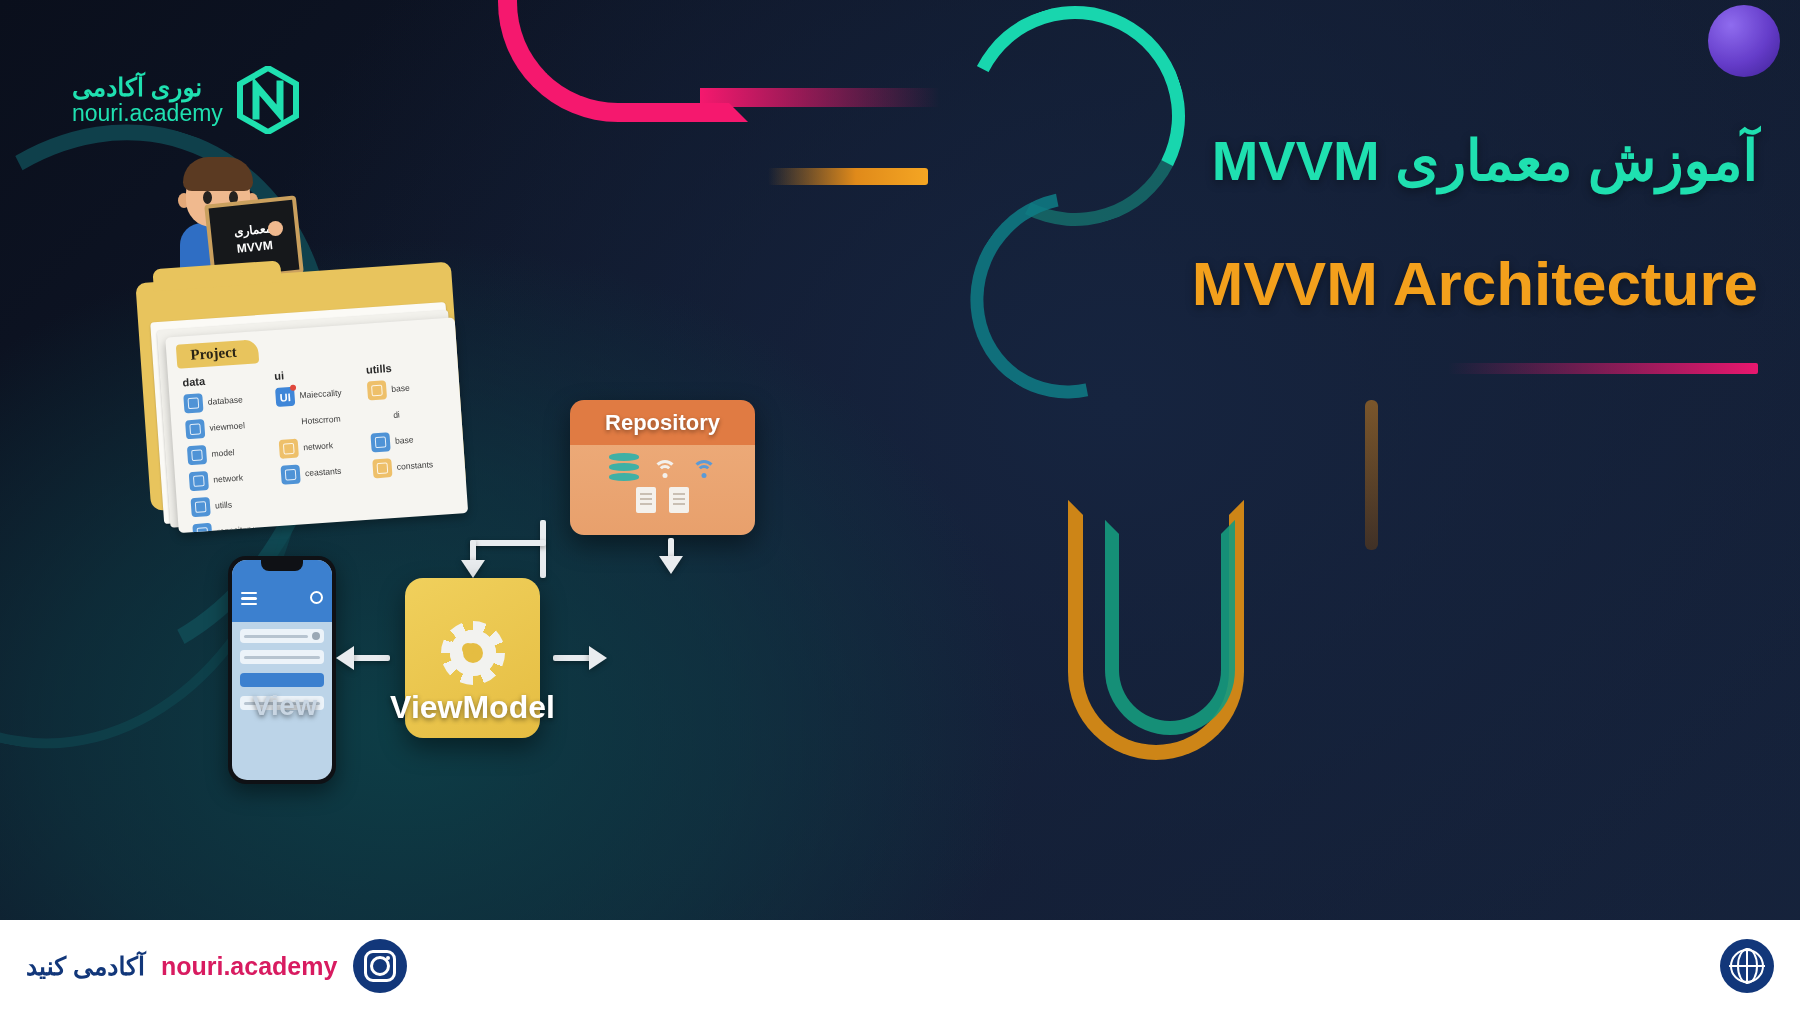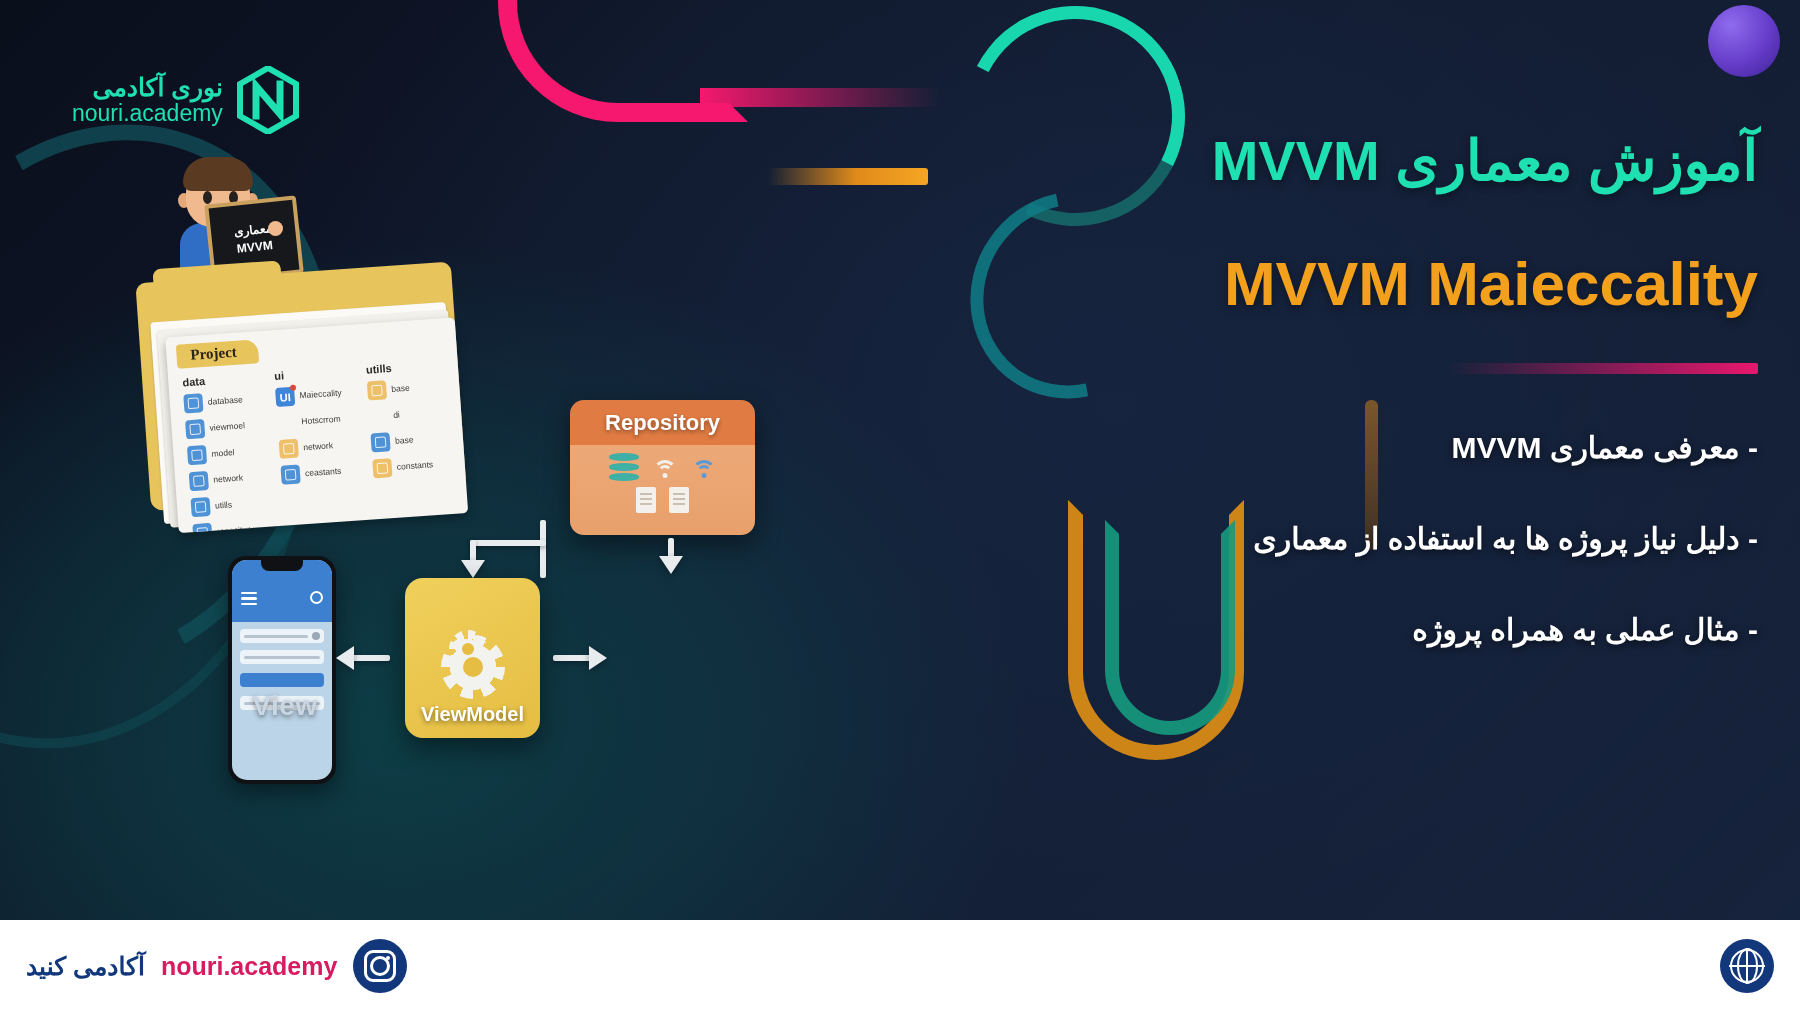--- a/index.html
+++ b/index.html
@@ -73,21 +73,21 @@
     border-radius:0 0 70px 70px; opacity:.9;
   }
   .orange-bar-deco{
     position:absolute; left:1365px; top:400px; width:13px; height:150px;
     background:linear-gradient(180deg,#e08a1a,#6a3f12); border-radius:6px; opacity:.5;
   }
 
   
   .logo{ position:absolute; left:72px; top:66px; display:flex; align-items:center; gap:14px; }
   .logo-mark{ width:62px; height:68px; position:relative; }
-  .logo-text{ text-align:right; line-height:1.08; }
+  .logo-text{ text-align:left; line-height:1.08; }
   .logo-fa{ color:#1fe0b0; font-size:25px; font-weight:700; letter-spacing:.5px; }
   .logo-en{ color:#1fe0b0; font-size:23px; font-weight:400; direction:ltr; }
 
   
   .mascot{ position:absolute; left:150px; top:145px; width:145px; height:150px; }
   .m-head{ position:absolute; left:36px; top:22px; width:64px; height:60px; border-radius:26px; background:#f0b98e; }
   .m-hair{ position:absolute; left:33px; top:12px; width:70px; height:34px; border-radius:34px 34px 12px 12px; background:#5b3a22; }
   .m-eye{ position:absolute; top:46px; width:9px; height:13px; border-radius:50%; background:#24211f; }
   .m-eye.l{ left:53px; } .m-eye.r{ left:79px; }
   .m-mouth{ position:absolute; left:60px; top:64px; width:26px; height:12px; background:#fff; border-radius:0 0 14px 14px; }
@@ -161,21 +161,21 @@
   .view-label{
     position:absolute; left:220px; top:690px; width:130px; text-align:center;
     color:#c9d6e3; font-size:28px; font-weight:700; letter-spacing:.5px; text-shadow:0 2px 5px rgba(0,0,0,.5);
   }
 
   .node{
     position:absolute; border-radius:18px; display:flex; flex-direction:column;
     align-items:center; justify-content:flex-end; padding-bottom:12px;
     box-shadow:0 10px 26px rgba(0,0,0,.45); color:#fff; font-weight:700;
   }
-  .node-title{ font-size:20px; text-shadow:0 2px 5px rgba(0,0,0,.45); }
+  .node-title{ font-size:32px; text-shadow:0 2px 5px rgba(0,0,0,.45); }
   .node-vm{ left:405px; top:578px; width:135px; height:160px; background:linear-gradient(150deg,#f0d05c,#e5bd42); color:#fff; }
   .node-md{ left:605px; top:578px; width:140px; height:160px; background:linear-gradient(150deg,#7cd186,#5fbd6d); }
   .node-repo{
     left:570px; top:400px; width:185px; height:135px; border-radius:14px;
     background:linear-gradient(180deg,#e07b43 0%, #e07b43 33%, #eca977 33%, #e8a06c 100%);
     justify-content:flex-start; padding:0;
   }
   .repo-title{ width:100%; height:45px; display:flex; align-items:center; justify-content:center; font-size:22px; text-shadow:0 2px 4px rgba(0,0,0,.4); }
   .repo-icons{ display:flex; align-items:center; justify-content:center; gap:13px; margin-top:8px; width:100%; }
 
@@ -470,28 +470,23 @@
       </div>
     <div class="gear small">
         <i></i>
       </div>
     <div class="node-title">ViewModel</div>
   </div>
 
 
   <div class="title-fa">آموزش معماری MVVM</div>
   <div class="title-underline"></div>
-  <div class="title-en">MVVM Maieccality</div>
+  <div class="title-en">MVVM Architecture</div>
   <div class="pink-rule"></div>
 
-  <div class="bullets">
-    <div class="bullet">- معرفی معماری MVVM</div>
-    <div class="bullet">- دلیل نیاز پروژه ها به استفاده از معماری</div>
-    <div class="bullet">- مثال عملی به همراه پروژه</div>
-  </div>
 
   <div class="footer">
     <div class="f-group">
       <span class="circ">
         <span class="globe">
             <em></em>
           </span>
       </span>
     </div>
 

